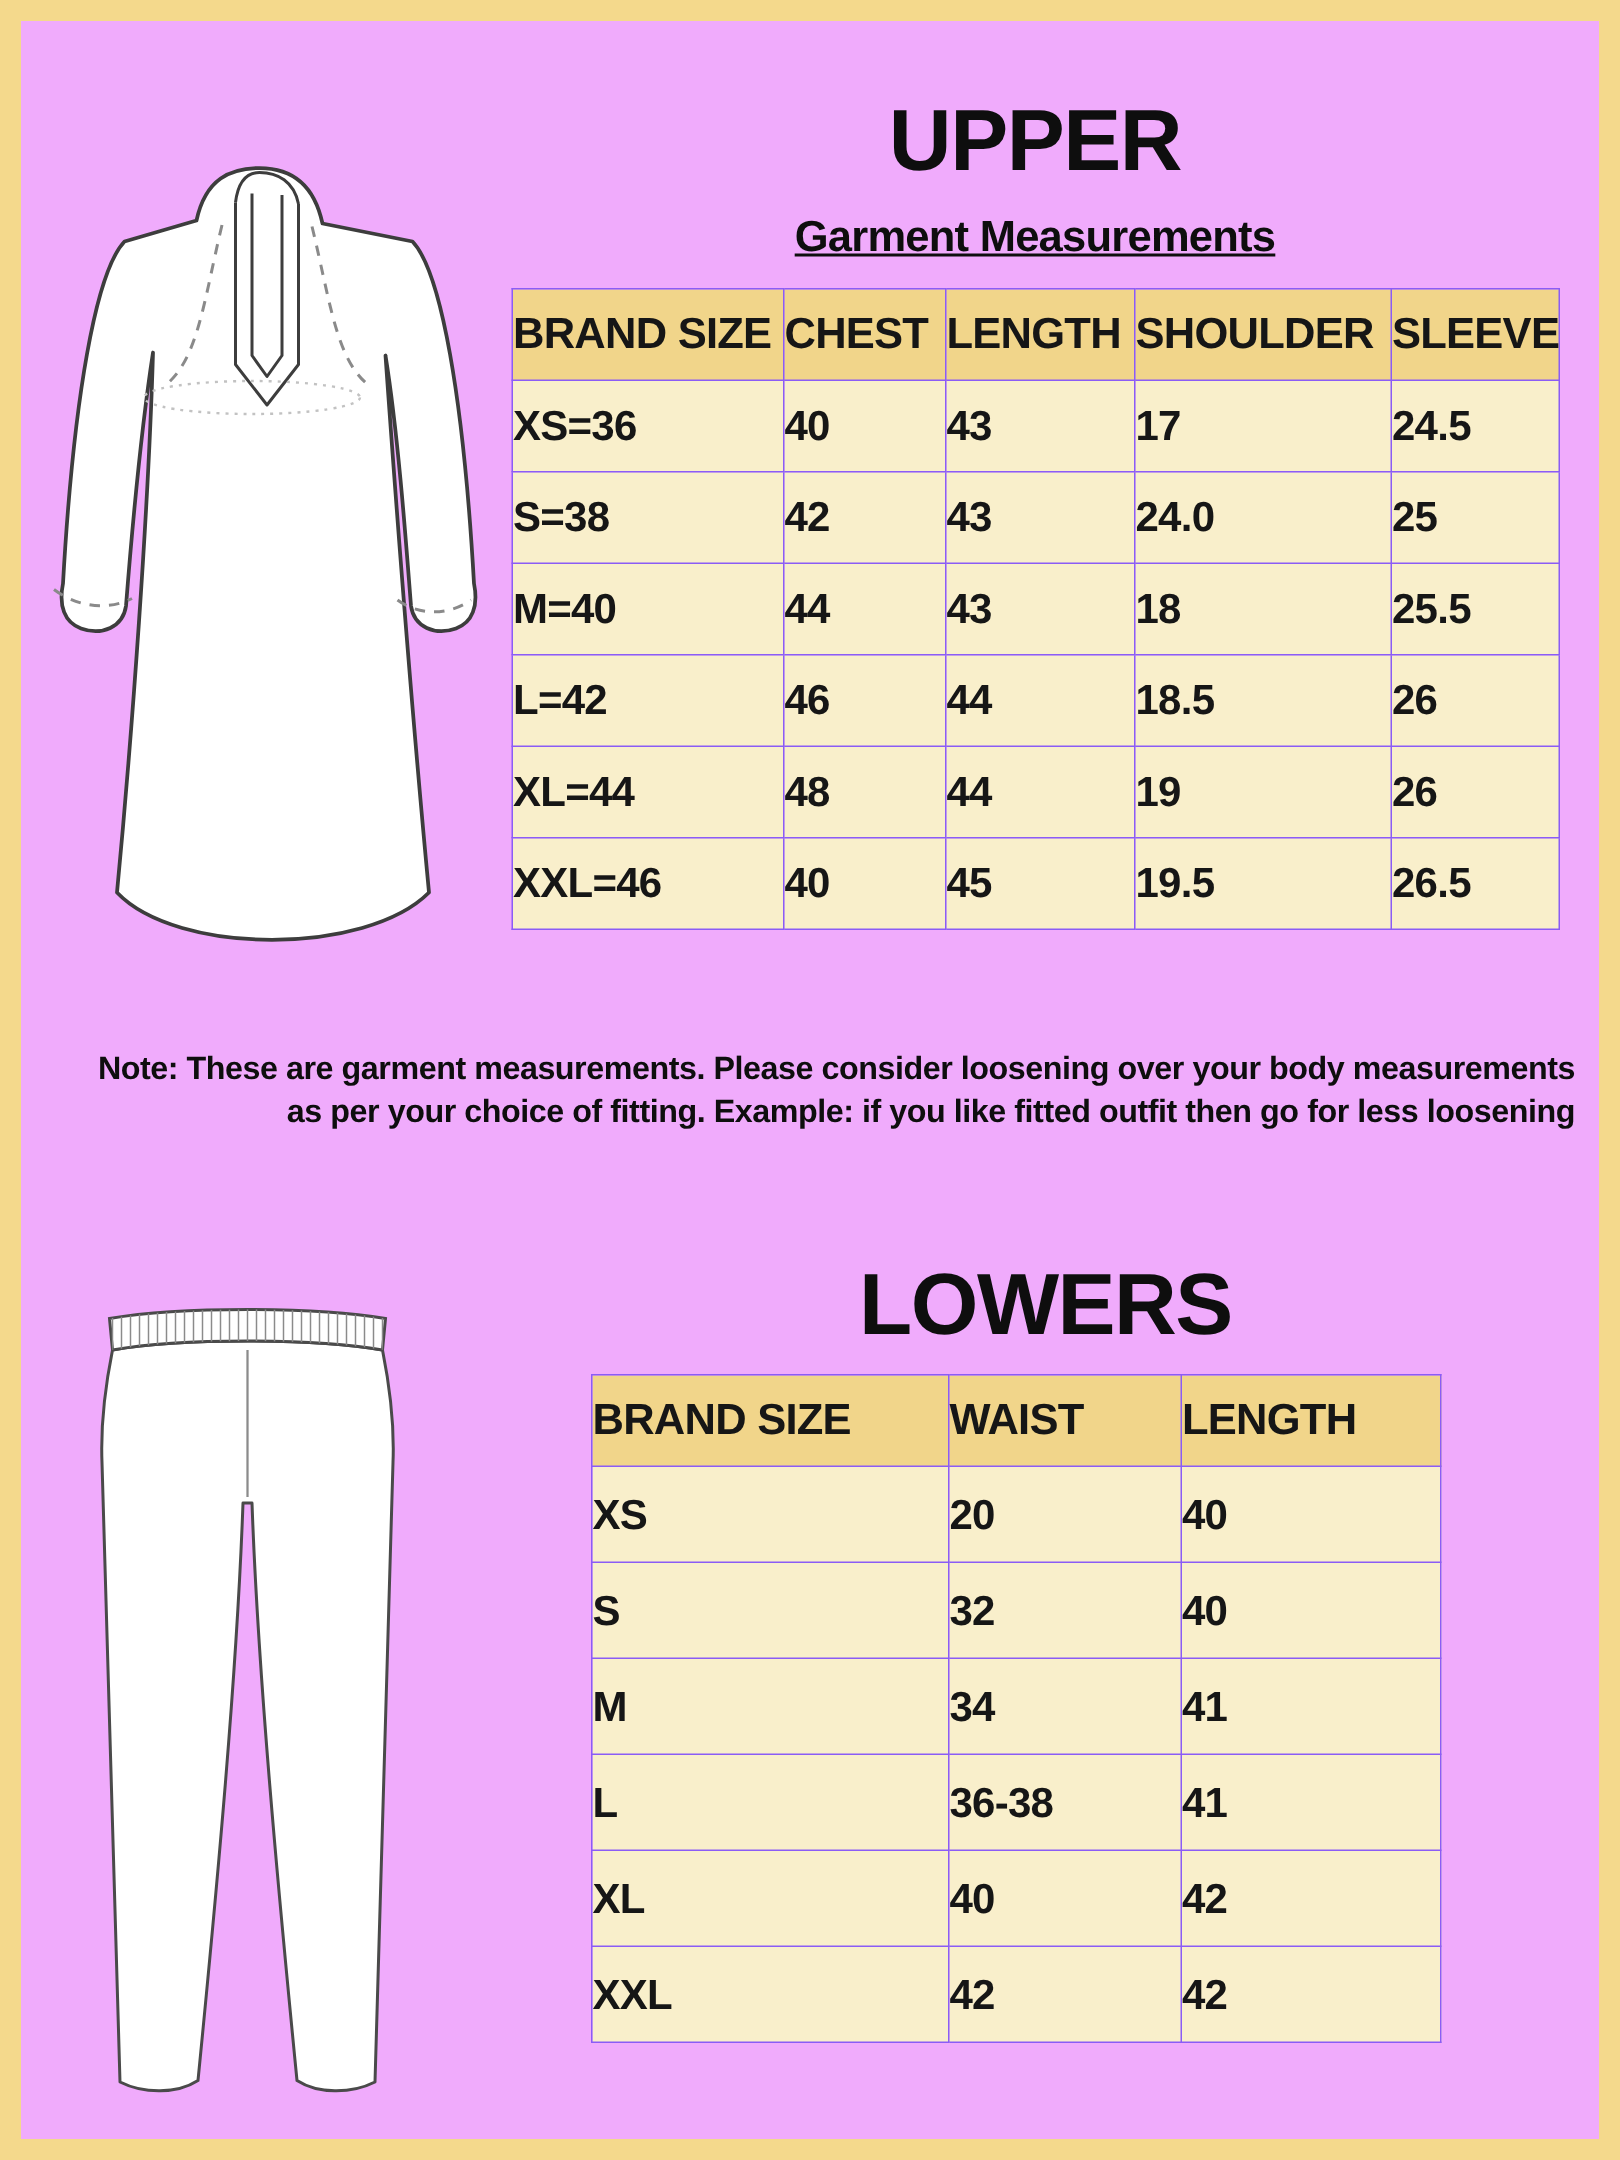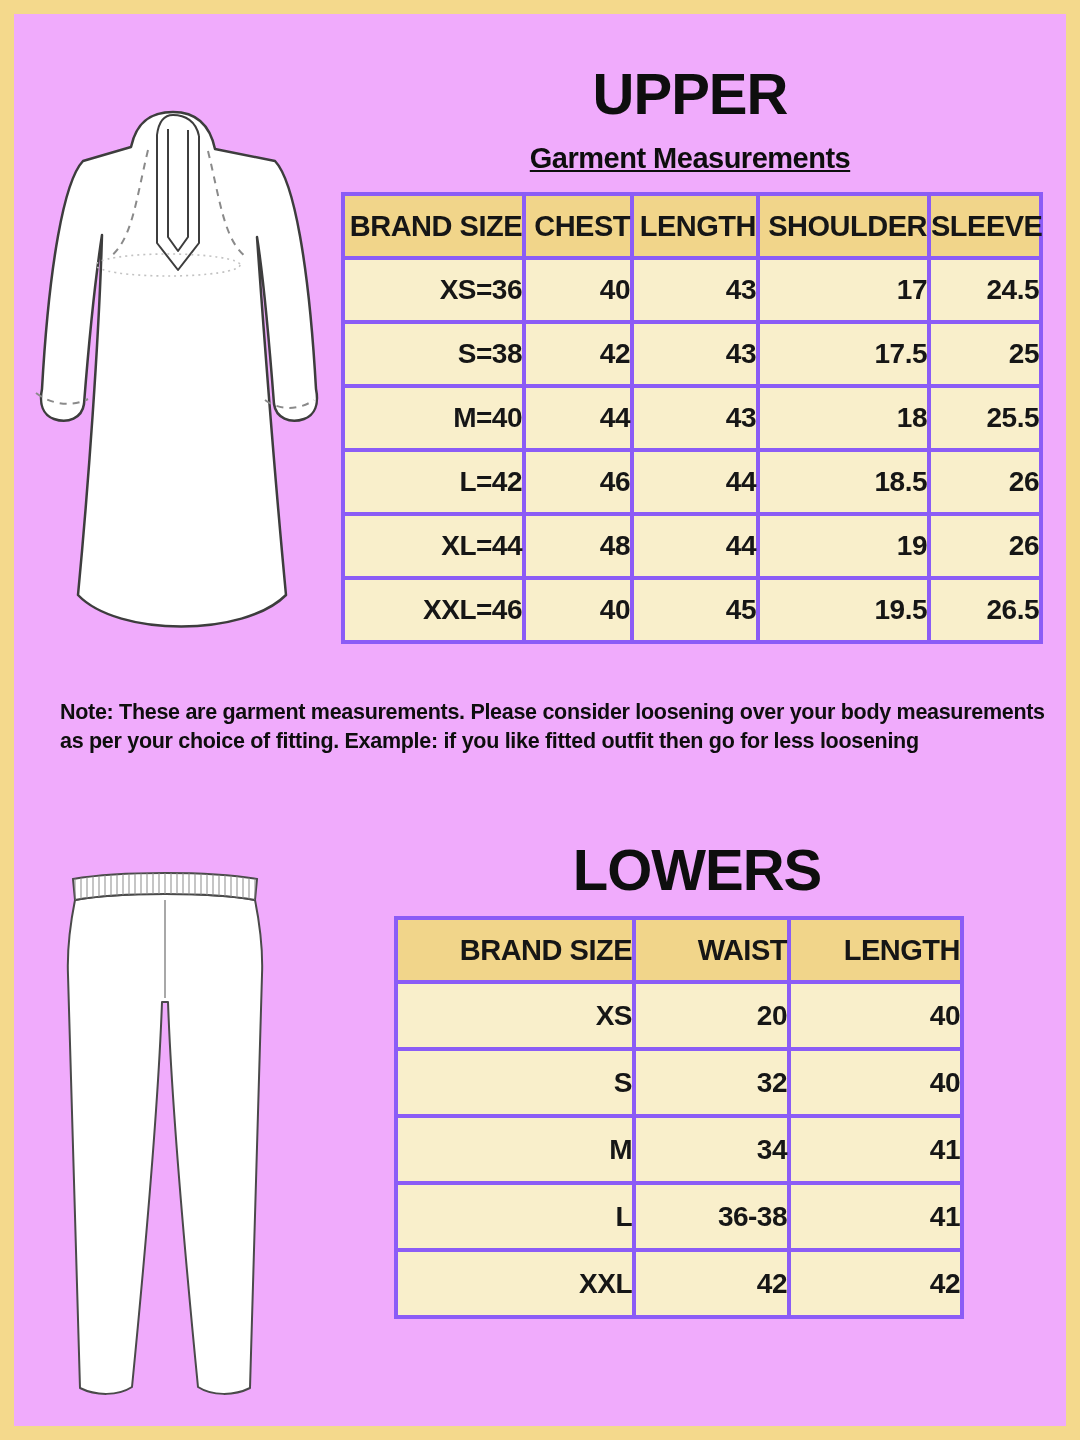--- a/index.html
+++ b/index.html
@@ -36,43 +36,43 @@
     color:#0e0e0e;
     white-space:nowrap;
     text-decoration:underline;
   }
   table.size-table{
     position:absolute;
     border-collapse:collapse;
     table-layout:fixed;
   }
   .size-table th,.size-table td{
-    border:4px solid #8b5cf6;
-    text-align:right;
+    border:1px solid #8b5cf6;
+    text-align:left;
     vertical-align:middle;
     font-weight:bold;
     letter-spacing:-0.5px;
     padding:0;
     color:#161616;
   }
   .size-table thead th{
     background:#F1D58A;
     font-size:29px;
     height:60px;
   }
   .size-table tbody td{
     background:#F9EFCB;
     font-size:28px;
   }
   #upper-table tbody td{height:60px;}
   #lowers-table tbody td{height:63px;}
   .note{
     position:absolute;
     left:60px;top:698px;width:990px;
-    text-align:left;
+    text-align:right;
     font-size:21.5px;
     font-weight:bold;
     letter-spacing:-0.3px;
     line-height:29px;
     color:#0e0e0e;
   }
   .note div{white-space:nowrap;}
   .illus{position:absolute;}
 </style>
 </head>
@@ -163,21 +163,21 @@
           <td>XS=36</td>
           <td>40</td>
           <td>43</td>
           <td>17</td>
           <td>24.5</td>
         </tr>
         <tr>
           <td>S=38</td>
           <td>42</td>
           <td>43</td>
-          <td>17.5</td>
+          <td>24.0</td>
           <td>25</td>
         </tr>
         <tr>
           <td>M=40</td>
           <td>44</td>
           <td>43</td>
           <td>18</td>
           <td>25.5</td>
         </tr>
         <tr>
@@ -239,20 +239,25 @@
           <td>M</td>
           <td>34</td>
           <td>41</td>
         </tr>
         <tr>
           <td>L</td>
           <td>36-38</td>
           <td>41</td>
         </tr>
         <tr>
+          <td>XL</td>
+          <td>40</td>
+          <td>42</td>
+        </tr>
+        <tr>
           <td>XXL</td>
           <td>42</td>
           <td>42</td>
         </tr>
       </tbody>
   </table>
 
   <div class="frame"></div>
 
 </div>

